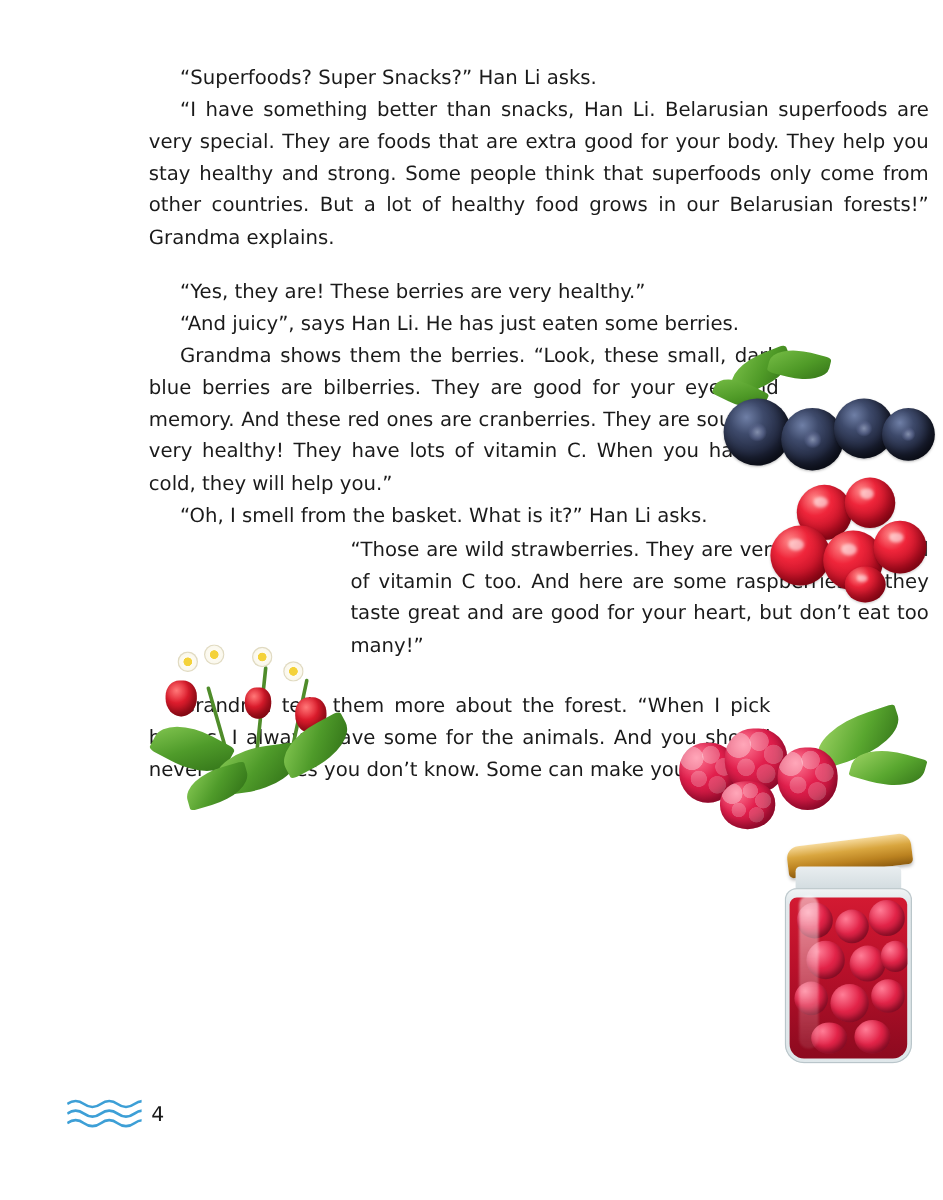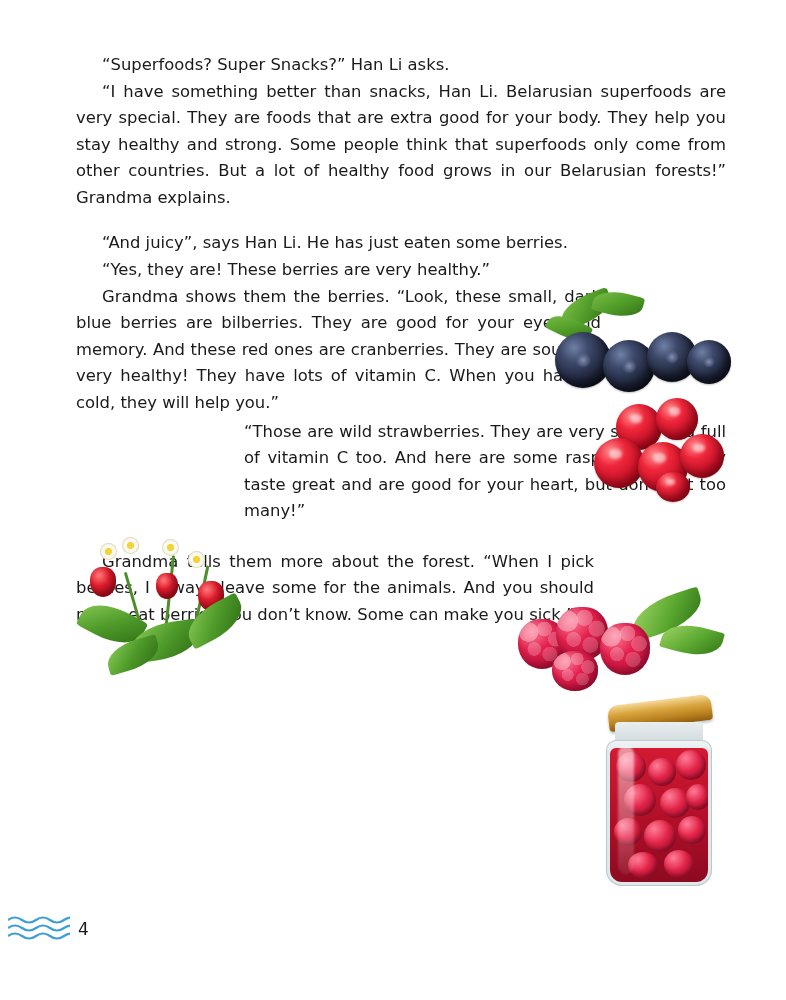--- a/index.html
+++ b/index.html
@@ -13,20 +13,21 @@
     position: relative;
     font-family: "DejaVu Sans", sans-serif;
     color: #1a1a1a;
     overflow: hidden;
   }
 
   .page {
     position: absolute;
     inset: 0;
     background: #ffffff;
+    margin-left: 48px;
   }
 
   .content {
     position: absolute;
     left: 76px;
     top: 52px;
     width: 650px;
   }
 
   p {
@@ -234,26 +235,27 @@
 
   <div class="content">
 
     <p class="indent">“Superfoods? Super Snacks?” Han Li asks.</p>
 
     <p class="indent">“I have something better than snacks, Han Li. Belarusian superfoods are very special. They are foods that are extra good for your body. They help you stay healthy and strong. Some people think that superfoods only come from other countries. But a lot of healthy food grows in our Belarusian forests!” Grandma explains.</p>
 
     <div class="gap"></div>
 
 
+    <p class="indent">“Yes, they are! These berries are very healthy.”</p>
+
     <p class="indent" style="width:525px;">“And juicy”, says Han Li. He has just eaten some berries.</p>
 
-    <p class="indent">“Yes, they are! These berries are very healthy.”</p>
-
     <p class="indent" style="width:525px;">Grandma shows them the berries. “Look, these small, dark blue berries are bilberries. They are good for your eyes and memory. And these red ones are cranberries. They are sour but very healthy! They have lots of vitamin C. When you have a cold, they will help you.”</p>
 
+    <p class="indent" style="width:525px;">“Oh, I smell from the basket. What is it?” Han Li asks.</p>
 
     <p style="width:650px; margin-top:2px;
               shape-outside:none;
               padding-left:0;">
       <span style="display:block; margin-left:168px; width:482px; text-align:justify;">“Those are wild strawberries. They are very sweet and full of vitamin C too. And here are some raspberries — they taste great and are good for your heart, but don’t eat too many!”</span>
     </p>
 
     <div class="gap" style="height:24px;"></div>
 
     <p class="indent" style="width:518px;">Grandma tells them more about the forest. “When I pick berries, I always leave some for the animals. And you should never eat berries you don’t know. Some can make you sick.”</p>

